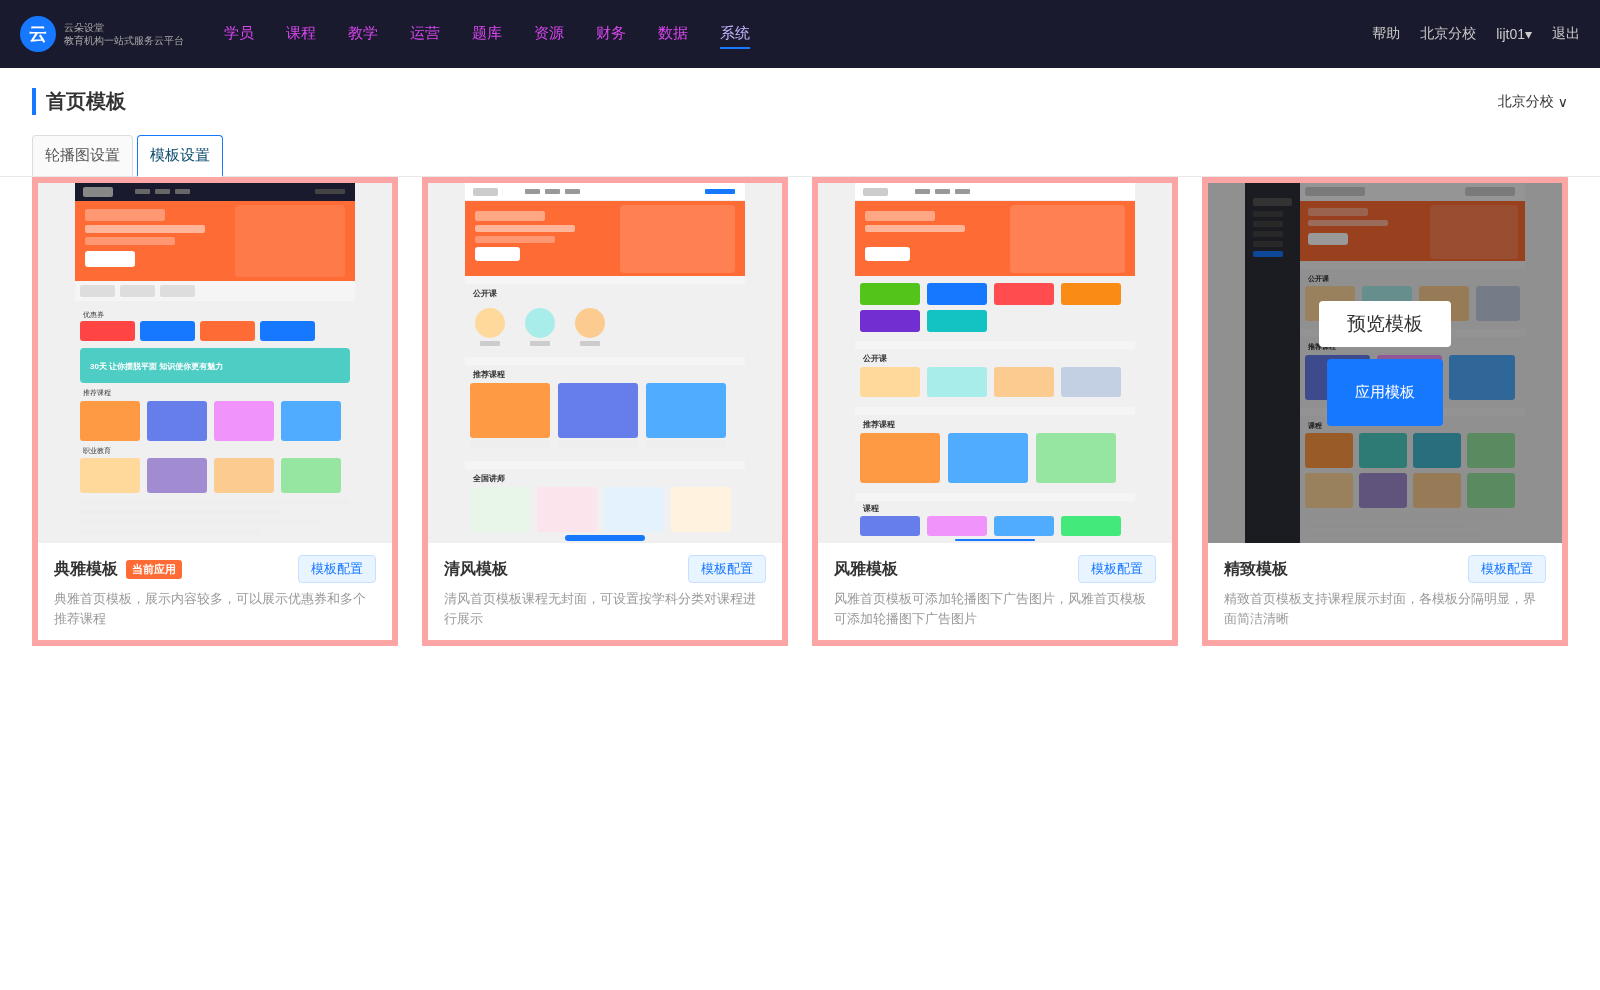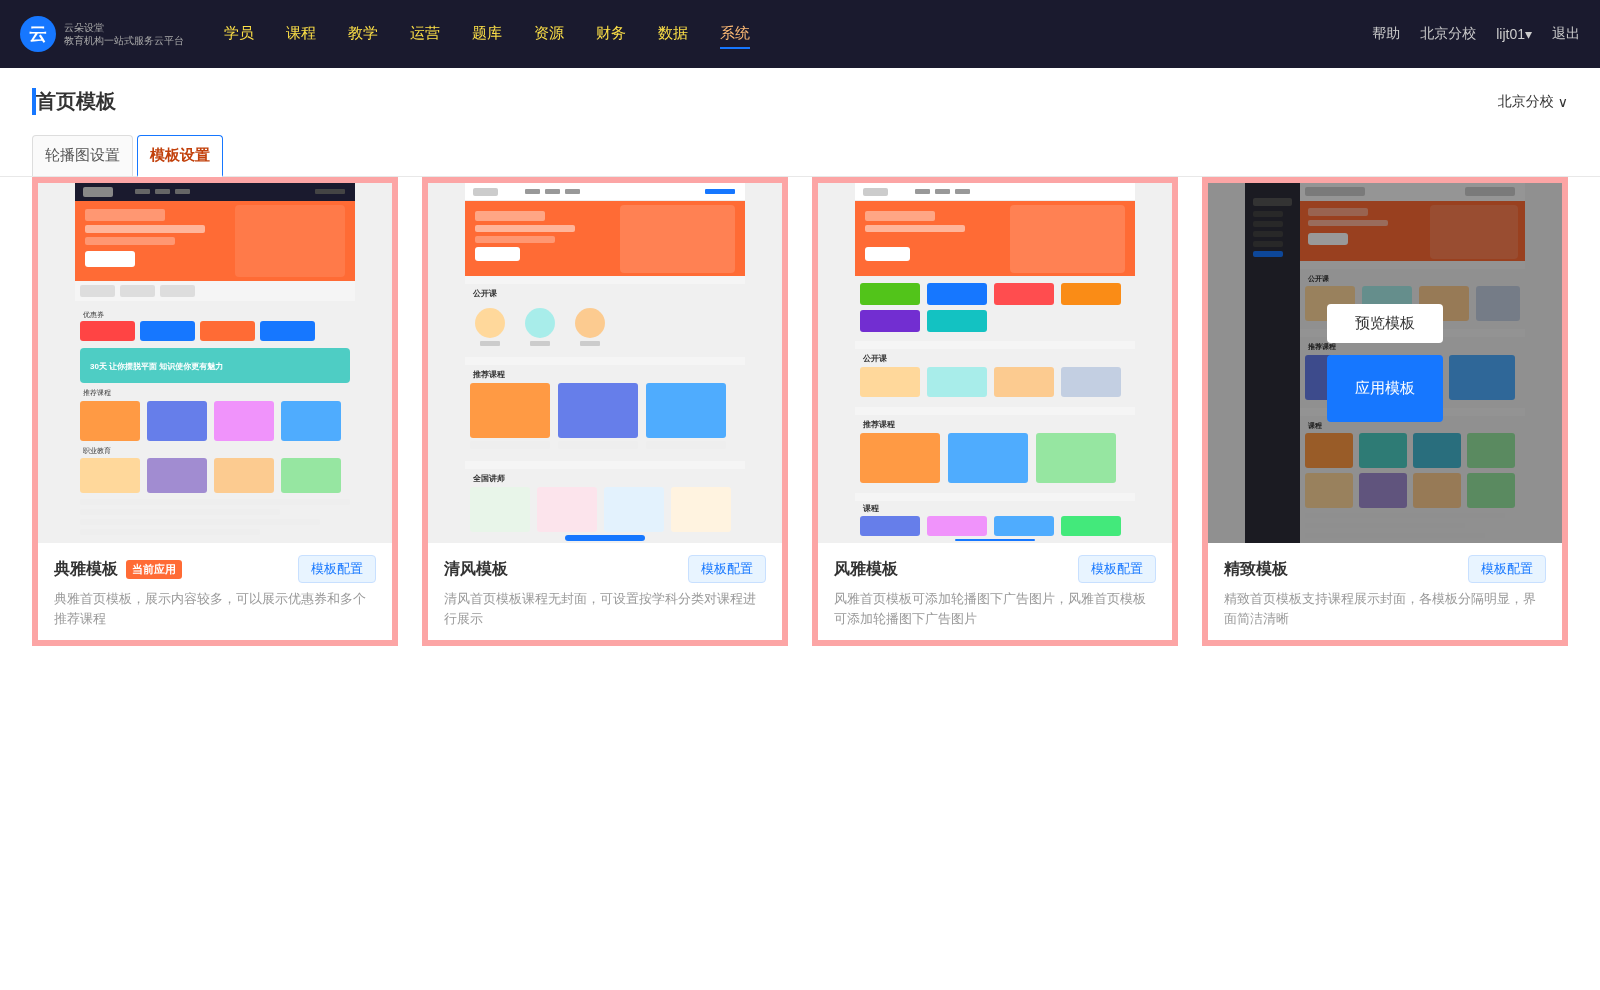--- a/index.html
+++ b/index.html
@@ -5,50 +5,50 @@
     * { box-sizing: border-box; margin: 0; padding: 0; }
     body { font-family: "PingFang SC", "Microsoft YaHei", sans-serif; background: #f5f5f5; min-height: 990px; }
 
     
     .nav { background: #1a1a2e; height: 68px; display: flex; align-items: center; padding: 0 20px; position: relative; }
     .nav-logo { display: flex; align-items: center; margin-right: 40px; }
     .nav-logo-icon { width: 36px; height: 36px; background: #1677ff; border-radius: 50%; display: flex; align-items: center; justify-content: center; color: white; font-size: 18px; font-weight: bold; margin-right: 8px; }
     .nav-logo-text { color: white; font-size: 13px; line-height: 1.3; }
     .nav-logo-text span { display: block; font-size: 10px; color: #aaa; }
     .nav-menu { display: flex; gap: 32px; flex: 1; }
-    .nav-item { color: #fde047; font-size: 15px; cursor: pointer; padding: 4px 0; text-decoration: none; }
-    .nav-item.active { color: #fdba74; border-bottom: 2px solid #1677ff; }
+    .nav-item { color: #d946ef; font-size: 15px; cursor: pointer; padding: 4px 0; text-decoration: none; }
+    .nav-item.active { color: #c4b5fd; border-bottom: 2px solid #1677ff; }
     .nav-right { display: flex; gap: 20px; align-items: center; color: #ccc; font-size: 14px; }
     .nav-right span { cursor: pointer; }
 
     
     .main { background: white; min-height: 922px; }
 
     
     .page-header { padding: 20px 32px 0 32px; display: flex; justify-content: space-between; align-items: center; }
-    .page-title { font-size: 20px; font-weight: 600; color: #333; border-left: 4px solid #1677ff; }
+    .page-title { font-size: 20px; font-weight: 600; color: #333; border-left: 4px solid #1677ff; padding-left: 10px; }
     .page-branch { color: #333; font-size: 14px; cursor: pointer; display: flex; align-items: center; gap: 4px; }
 
     
     .tabs { display: flex; padding: 20px 32px 0 32px; border-bottom: 1px solid #e8e8e8; gap: 4px; }
     .tab { padding: 10px 12px; font-size: 15px; cursor: pointer; border: 1px solid #ddd; border-bottom: none; border-radius: 4px 4px 0 0; background: #fafafa; color: #555; }
-    .tab.active { background: white; color: #c2410c; border-color: #1677ff; border-bottom: 2px solid white; margin-bottom: -1px; font-weight: 700; }
+    .tab.active { background: white; color: #0c4a6e; border-color: #1677ff; border-bottom: 2px solid white; margin-bottom: -1px; font-weight: 400; }
 
     
     .note { padding: 16px 32px; color: #999; font-size: 13px; }
 
     
     .templates-grid { display: grid; grid-template-columns: repeat(4, 1fr); gap: 24px; padding: 0 32px 40px 32px; }
 
     
     .template-card { background: white; border: 6px solid #fca5a5; border-radius: 0; overflow: hidden; }
     .template-preview { position: relative; height: 360px; overflow: hidden; background: #f0f0f0; cursor: pointer; }
     .preview-overlay { position: absolute; top: 0; left: 0; right: 0; bottom: 0; background: rgba(0,0,0,0.4); display: flex; flex-direction: column; align-items: center; justify-content: center; gap: 12px; opacity: 0; transition: opacity 0.2s; }
     .template-card:last-child .preview-overlay { opacity: 1; }
-    .btn-preview { background: white; color: #333; border: none; padding: 10px 28px; border-radius: 4px; font-size: 15px; cursor: pointer; font-weight: 500; }
+    .btn-preview { background: white; color: #333; border: none; padding: 10px 28px; border-radius: 4px; font-size: 19px; cursor: pointer; font-weight: 500; }
     .btn-apply { background: #1677ff; color: white; border: none; padding: 24px 28px; border-radius: 4px; font-size: 15px; cursor: pointer; font-weight: 500; }
 
     
     .template-info { padding: 12px 16px; }
     .template-name-row { display: flex; justify-content: space-between; align-items: center; margin-bottom: 6px; }
     .template-name { font-size: 16px; font-weight: 600; color: #333; display: flex; align-items: center; gap: 8px; }
     .current-badge { background: #ff6b35; color: white; font-size: 11px; padding: 2px 6px; border-radius: 3px; }
     .config-btn { background: #e8f4ff; color: #1677ff; border: 1px solid #c8e0ff; padding: 4px 12px; border-radius: 4px; font-size: 13px; cursor: pointer; }
     .template-desc { color: #999; font-size: 13px; line-height: 1.5; }
 

